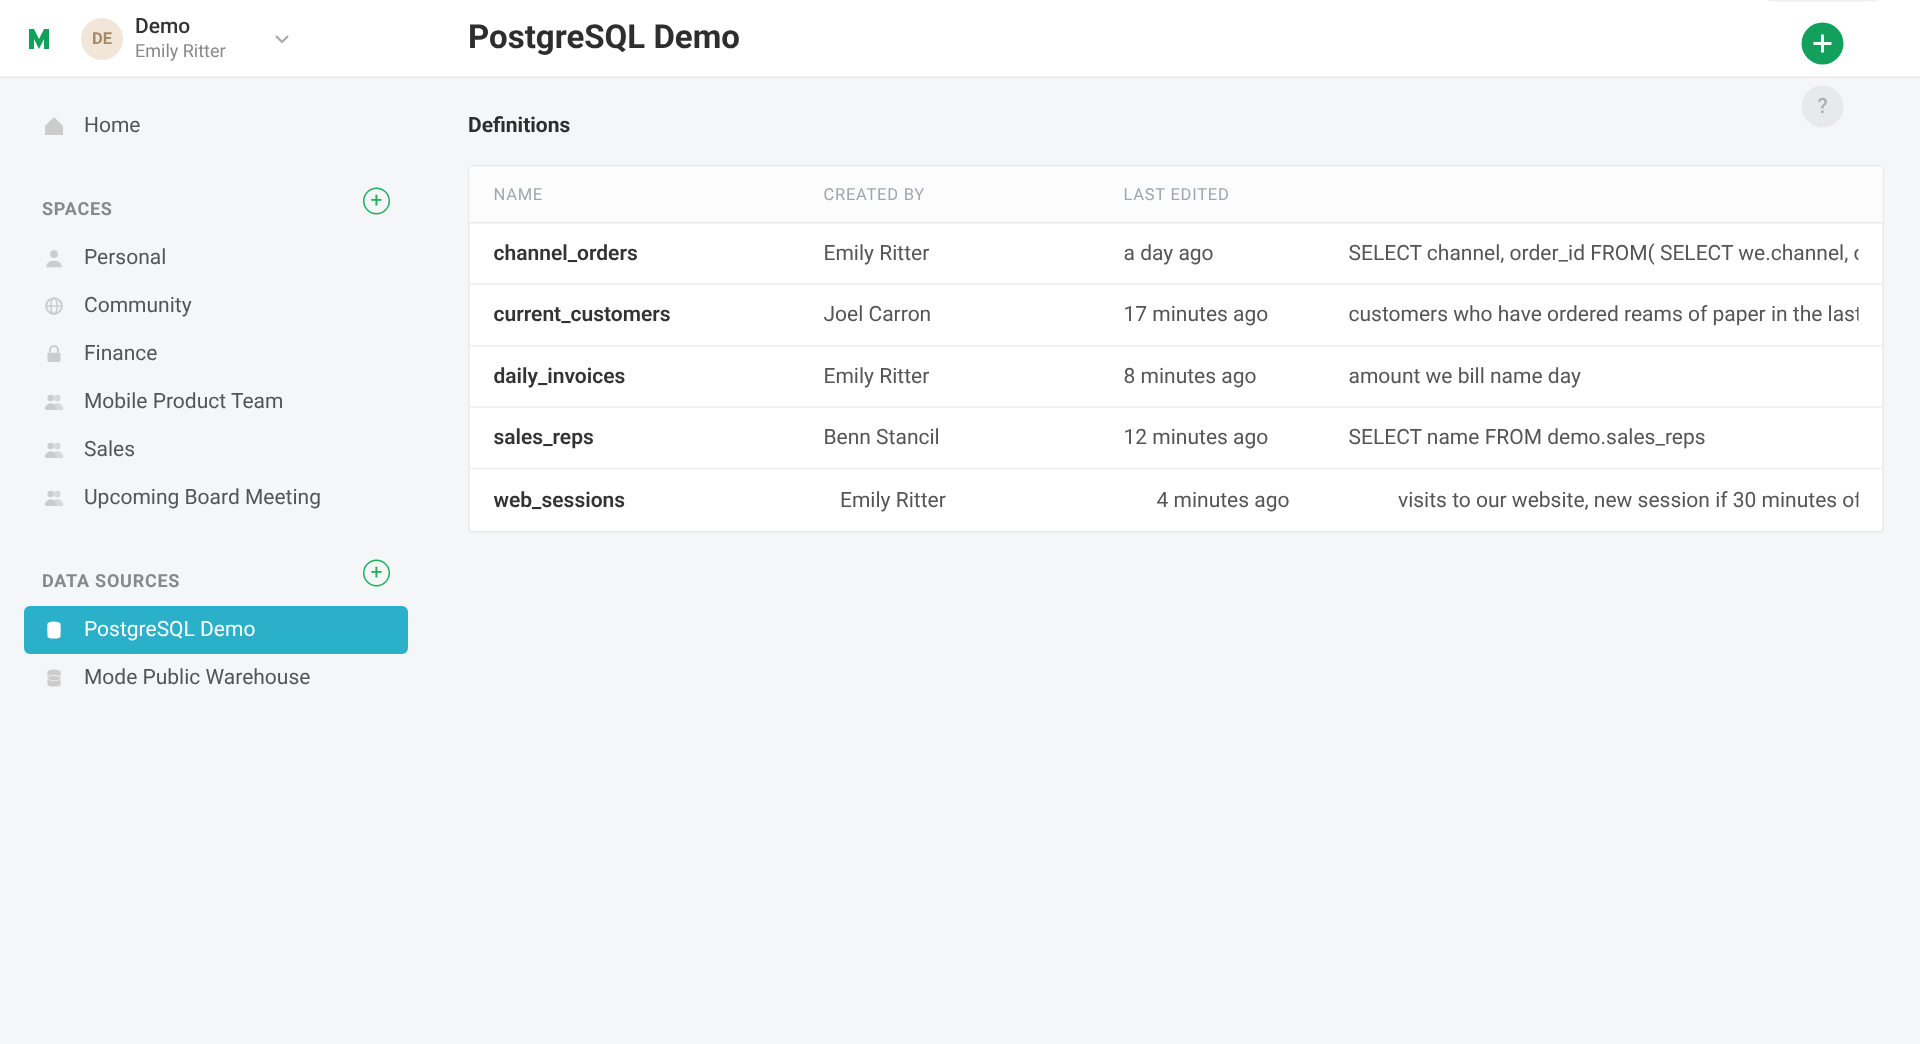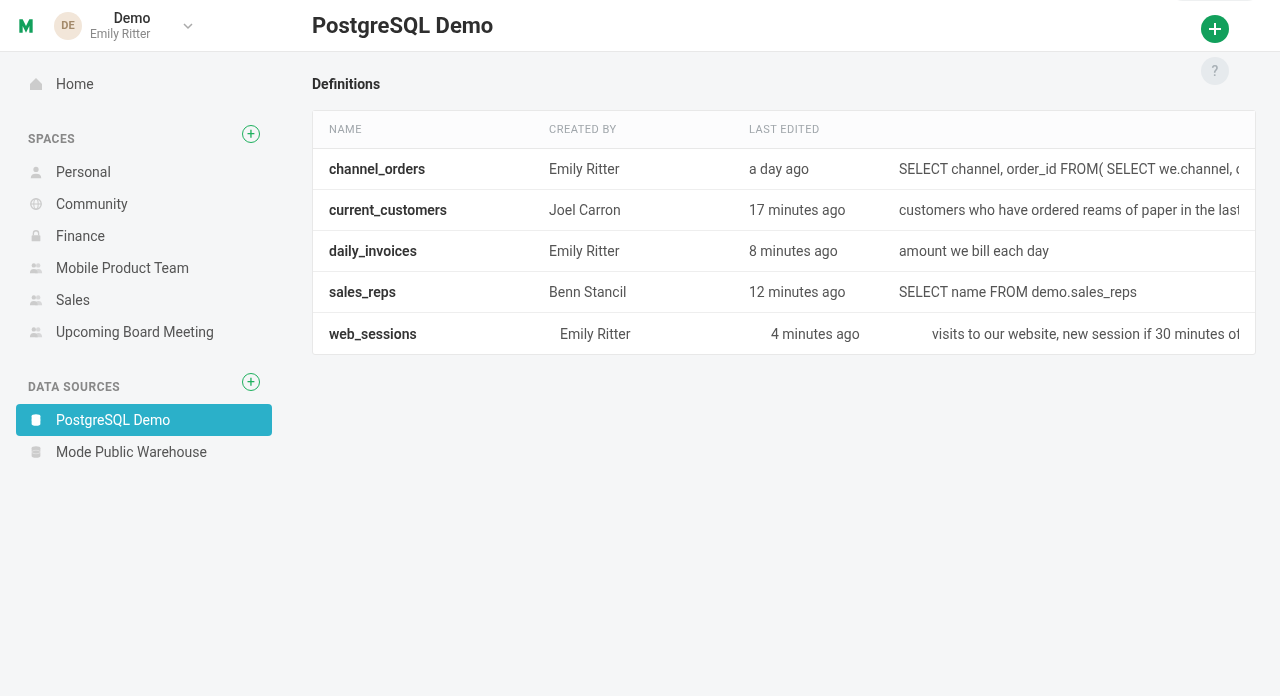--- a/index.html
+++ b/index.html
@@ -40,21 +40,20 @@
       display: flex;
       align-items: center;
       justify-content: center;
       font-size: 11px;
       font-weight: 700;
     }
     .account-text {
       display: flex;
       flex-direction: column;
       line-height: 1.2;
-      align-items: flex-end;
     }
     .account-name {
       font-size: 14px;
       font-weight: 500;
       color: #333;
     }
     .account-user {
       font-size: 12px;
       color: #888;
     }
@@ -387,21 +386,21 @@
           <div class="def-row">
             <span class="def-name">current_customers</span>
             <span>Joel Carron</span>
             <span>17 minutes ago</span>
             <span class="def-desc">customers who have ordered reams of paper in the last 90</span>
           </div>
           <div class="def-row">
             <span class="def-name">daily_invoices</span>
             <span>Emily Ritter</span>
             <span>8 minutes ago</span>
-            <span class="def-desc">amount we bill each day</span>
+            <span class="def-desc">amount we bill name day</span>
           </div>
           <div class="def-row">
             <span class="def-name">sales_reps</span>
             <span>Benn Stancil</span>
             <span>12 minutes ago</span>
             <span class="def-desc">SELECT name FROM demo.sales_reps</span>
           </div>
           <div class="def-row">
             <span class="def-name">web_sessions</span>
             <span>Emily Ritter</span>

